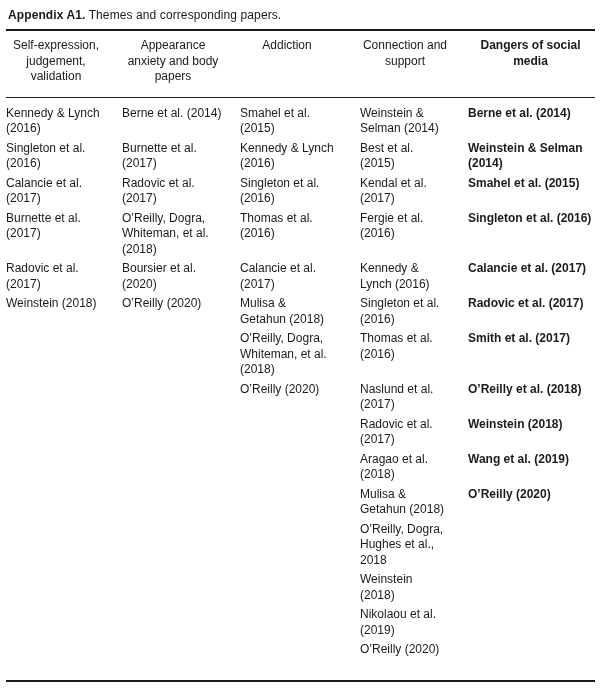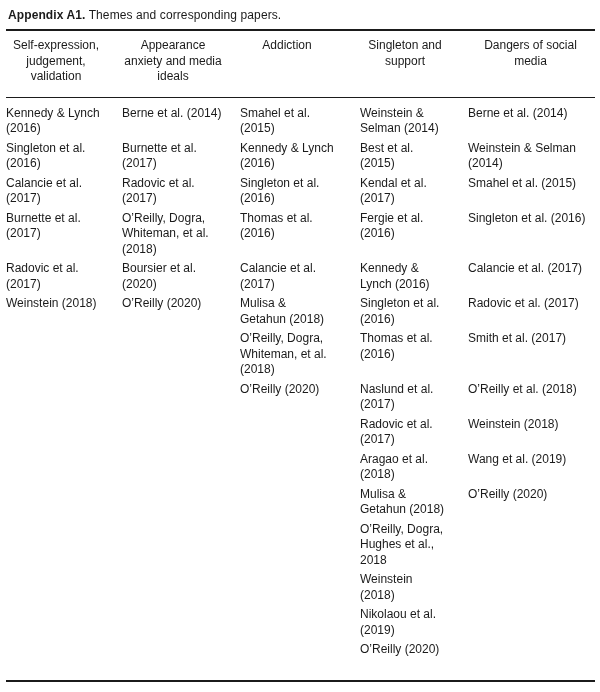--- a/index.html
+++ b/index.html
@@ -51,21 +51,21 @@
     border-bottom: 1px solid #1b1b1b;
     padding: 7px 16px 12px 0;
   }
   td {
     vertical-align: top;
     padding: 0 16px 4px 0;
   }
   tbody tr:first-child td { padding-top: 8px; }
   th:nth-child(3), td:nth-child(3) { padding-right: 26px; }
   th:nth-child(4), td:nth-child(4) { padding-right: 18px; }
-  th:nth-child(5), td:nth-child(5) { padding-right: 2px; }
+  th:nth-child(5), td:nth-child(5) { padding-right: 2px; font-weight: bold; }
 </style>
 </head>
 <body>
 
 <div class="page">
 
   <div class="caption">
     <span class="bold">Appendix A1.</span><span> Themes and corresponding papers.</span>
   </div>
 
@@ -74,23 +74,23 @@
       <colgroup>
         <col class="c1">
           <col class="c2">
           <col class="c3">
           <col class="c4">
           <col class="c5">
       </colgroup>
       <thead>
         <tr>
           <th>Self-expression, judgement, validation</th>
-          <th>Appearance anxiety and media ideals</th>
+          <th>Appearance anxiety and body papers</th>
           <th>Addiction</th>
-          <th>Singleton and support</th>
+          <th>Connection and support</th>
           <th>Dangers of social media</th>
         </tr>
       </thead>
       <tbody>
           <tr>
             <td>Kennedy &amp; Lynch (2016)</td>
             <td>Berne et al. (2014)</td>
             <td>Smahel et al. (2015)</td>
             <td>Weinstein &amp; Selman (2014)</td>
             <td>Berne et al. (2014)</td>

